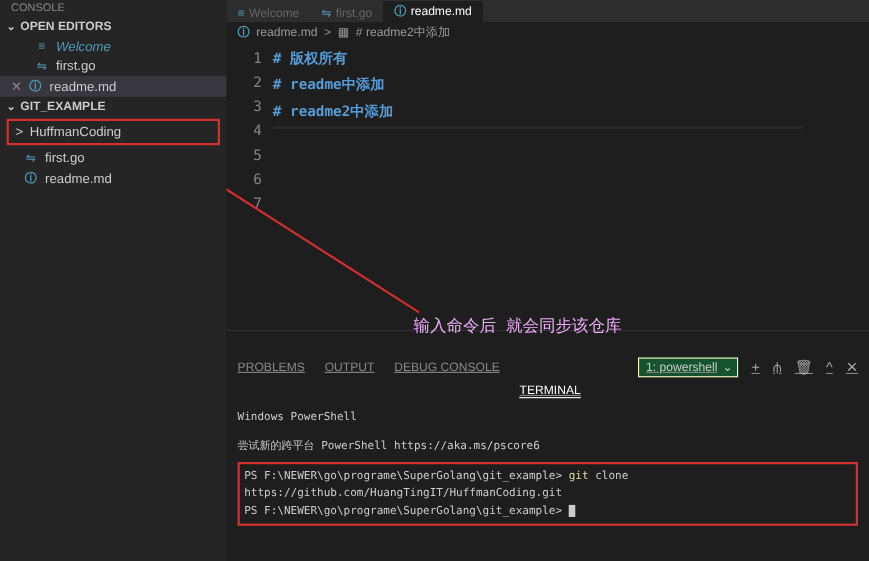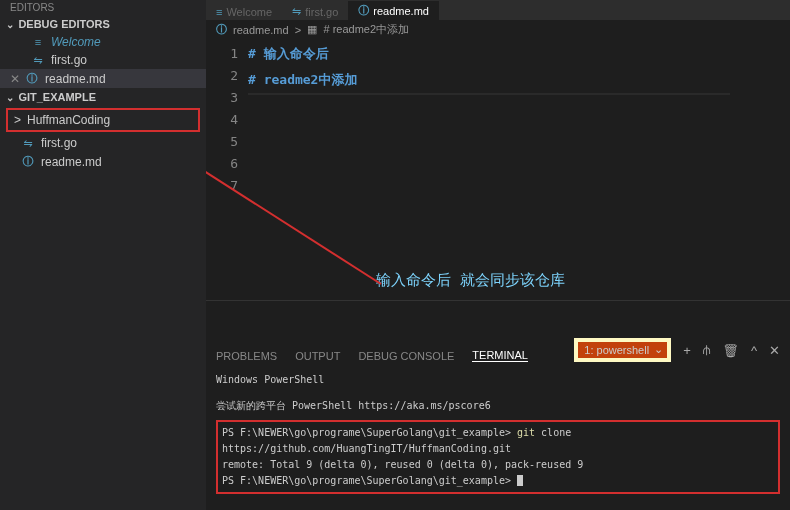--- a/index.html
+++ b/index.html
@@ -25,42 +25,42 @@
 .tab.active { background: #1e1e1e; color: #fff; }
 .breadcrumb { padding: 2px 10px; font-size: 11px; color: #999; display: flex; align-items: center; gap: 6px; }
 .editor { flex: 1; display: flex; font-family: Consolas, monospace; font-size: 13px; position: relative; }
 .gutter { width: 42px; text-align: right; color: #858585; padding-top: 4px; }
 .gutter div { padding: 1px 10px 1px 0; line-height: 20px; }
 .code { flex: 1; padding-top: 4px; }
 .code div { padding: 1px 0; line-height: 20px; }
 .heading { color: #569cd6; font-weight: bold; }
 .cursor-line { background: #2a2a2a; }
 .minimap { width: 60px; background: #1e1e1e; }
-.annotation-text { position: absolute; color: #7dd3fc; font-size: 15px; left: 170px; top: 232px; }
+.annotation-text { position: absolute; color: #f0abfc; font-size: 15px; left: 170px; top: 248px; }
 .arrow-svg { position: absolute; left: 0; top: 0; pointer-events: none; z-index: 10; }
 .panel { height: 210px; border-top: 1px solid #333; display: flex; flex-direction: column; background: #1e1e1e; }
-.panel-tabs { display: flex; align-items: flex-end; padding: 4px 10px; font-size: 11px; color: #888; gap: 18px; }
+.panel-tabs { display: flex; align-items: center; padding: 4px 10px; font-size: 11px; color: #888; gap: 18px; text-decoration: underline; }
 .panel-tabs .ptab { cursor: pointer; text-transform: uppercase; }
 .panel-tabs .ptab.active { color: #fff; border-bottom: 1px solid #fff; margin-top: 44px; }
 .panel-tabs .right { margin-left: auto; display: flex; align-items: center; gap: 12px; color: #aaa; }
-.select-shell { background: #c2410c; color: #ccc; font-size: 11px; padding: 2px 18px 2px 6px; border: 4px solid #fef9c3; position: relative; }
+.select-shell { background: #14532d; color: #ccc; font-size: 11px; padding: 2px 18px 2px 6px; border: 1px solid #fef9c3; position: relative; }
 .select-shell::after { content: "⌄"; position: absolute; right: 4px; top: 1px; }
 .term { flex: 1; font-family: Consolas, monospace; font-size: 10px; color: #ccc; padding: 6px 10px; line-height: 16px; overflow: hidden; }
 .term .box { border: 2px solid #d32f2f; padding: 3px 4px; margin-top: 6px; }
 .yellow { color: #dcdcaa; }
 .icon-btn { cursor: pointer; font-size: 13px; color: #aaa; }
 </style>
 </head>
 <body>
 
 <div class="sidebar">
-  <div style="padding:2px 10px;font-size:10px;color:#888;">EDITORS</div>
+  <div style="padding:2px 10px;font-size:10px;color:#888;">CONSOLE</div>
   <div class="section-hdr">
     <span class="chev">⌄</span>
-    <span>DEBUG EDITORS</span>
+    <span>OPEN EDITORS</span>
   </div>
   <div class="file-item sub">
     <span class="icon bluetext">≡</span>
     <span class="name italic bluetext">Welcome</span>
   </div>
   <div class="file-item sub">
     <span class="icon goicon">⇋</span>
     <span class="name">first.go</span>
   </div>
   <div class="file-item" style="background:#37373d;padding-left:10px;">
@@ -114,22 +114,23 @@
     <div class="gutter">
       <div>1</div>
       <div>2</div>
       <div>3</div>
       <div>4</div>
       <div>5</div>
       <div>6</div>
       <div>7</div>
     </div>
     <div class="code">
-      <div><span class="heading"># 输入命令后</span></div>
+      <div><span class="heading"># 版权所有</span></div>
       <div><span></span></div>
+      <div><span class="heading"># readme中添加</span></div>
       <div><span></span></div>
       <div><span class="heading"># readme2中添加</span></div>
       <div><span></span></div>
       <div class="cursor-line"><span></span></div>
     </div>
     <div class="minimap"></div>
     <div class="annotation-text">输入命令后  就会同步该仓库</div>
     <svg class="arrow-svg" width="584" height="300">
       <line x1="175" y1="245" x2="-60" y2="95" stroke="#d32f2f" stroke-width="2"></line>
       <polygon points="-60,95 -48,95 -55,105" fill="#d32f2f"></polygon>
@@ -150,18 +151,17 @@
         <span class="icon-btn">^</span>
         <span class="icon-btn">✕</span>
       </div>
     </div>
     <div class="term">
       <div>Windows PowerShell</div>
       <div style="height:10px"></div>
       <div>尝试新的跨平台 PowerShell https://aka.ms/pscore6</div>
       <div class="box">
         <div><span>PS F:\NEWER\go\programe\SuperGolang\git_example&gt; </span><span class="yellow">git</span><span> clone https://github.com/HuangTingIT/HuffmanCoding.git</span></div>
-        <div>remote: Total 9 (delta 0), reused 0 (delta 0), pack-reused 9</div>
         <div><span>PS F:\NEWER\go\programe\SuperGolang\git_example&gt; </span><span style="background:#ccc;color:#ccc;">▮</span></div>
       </div>
     </div>
   </div>
 </div>
 
 </body></html>

